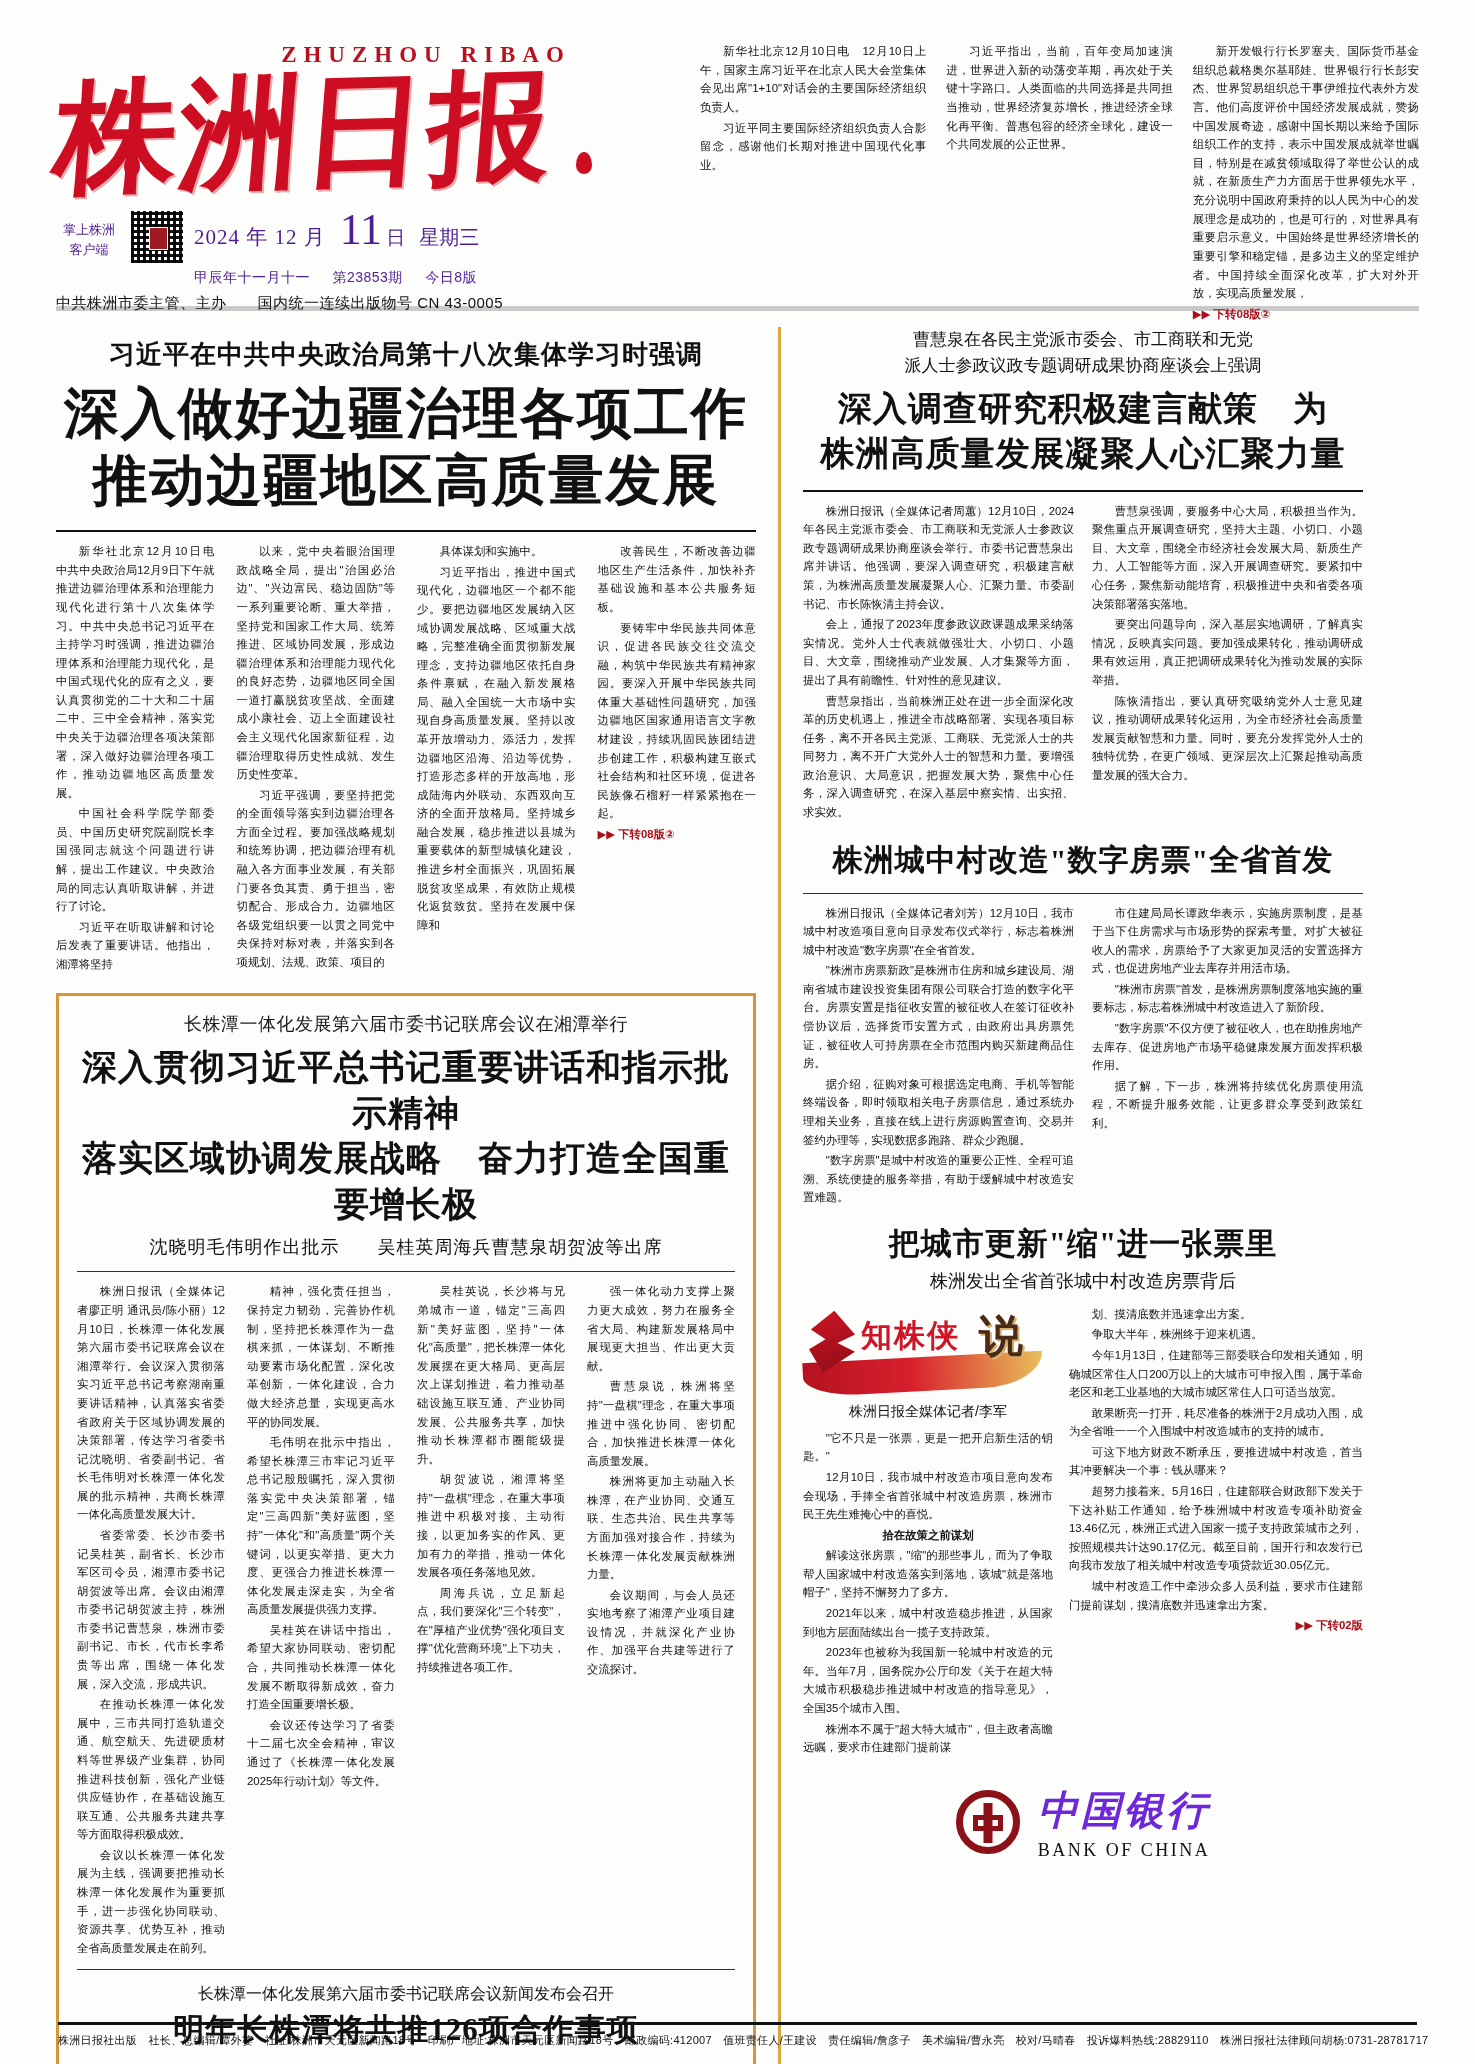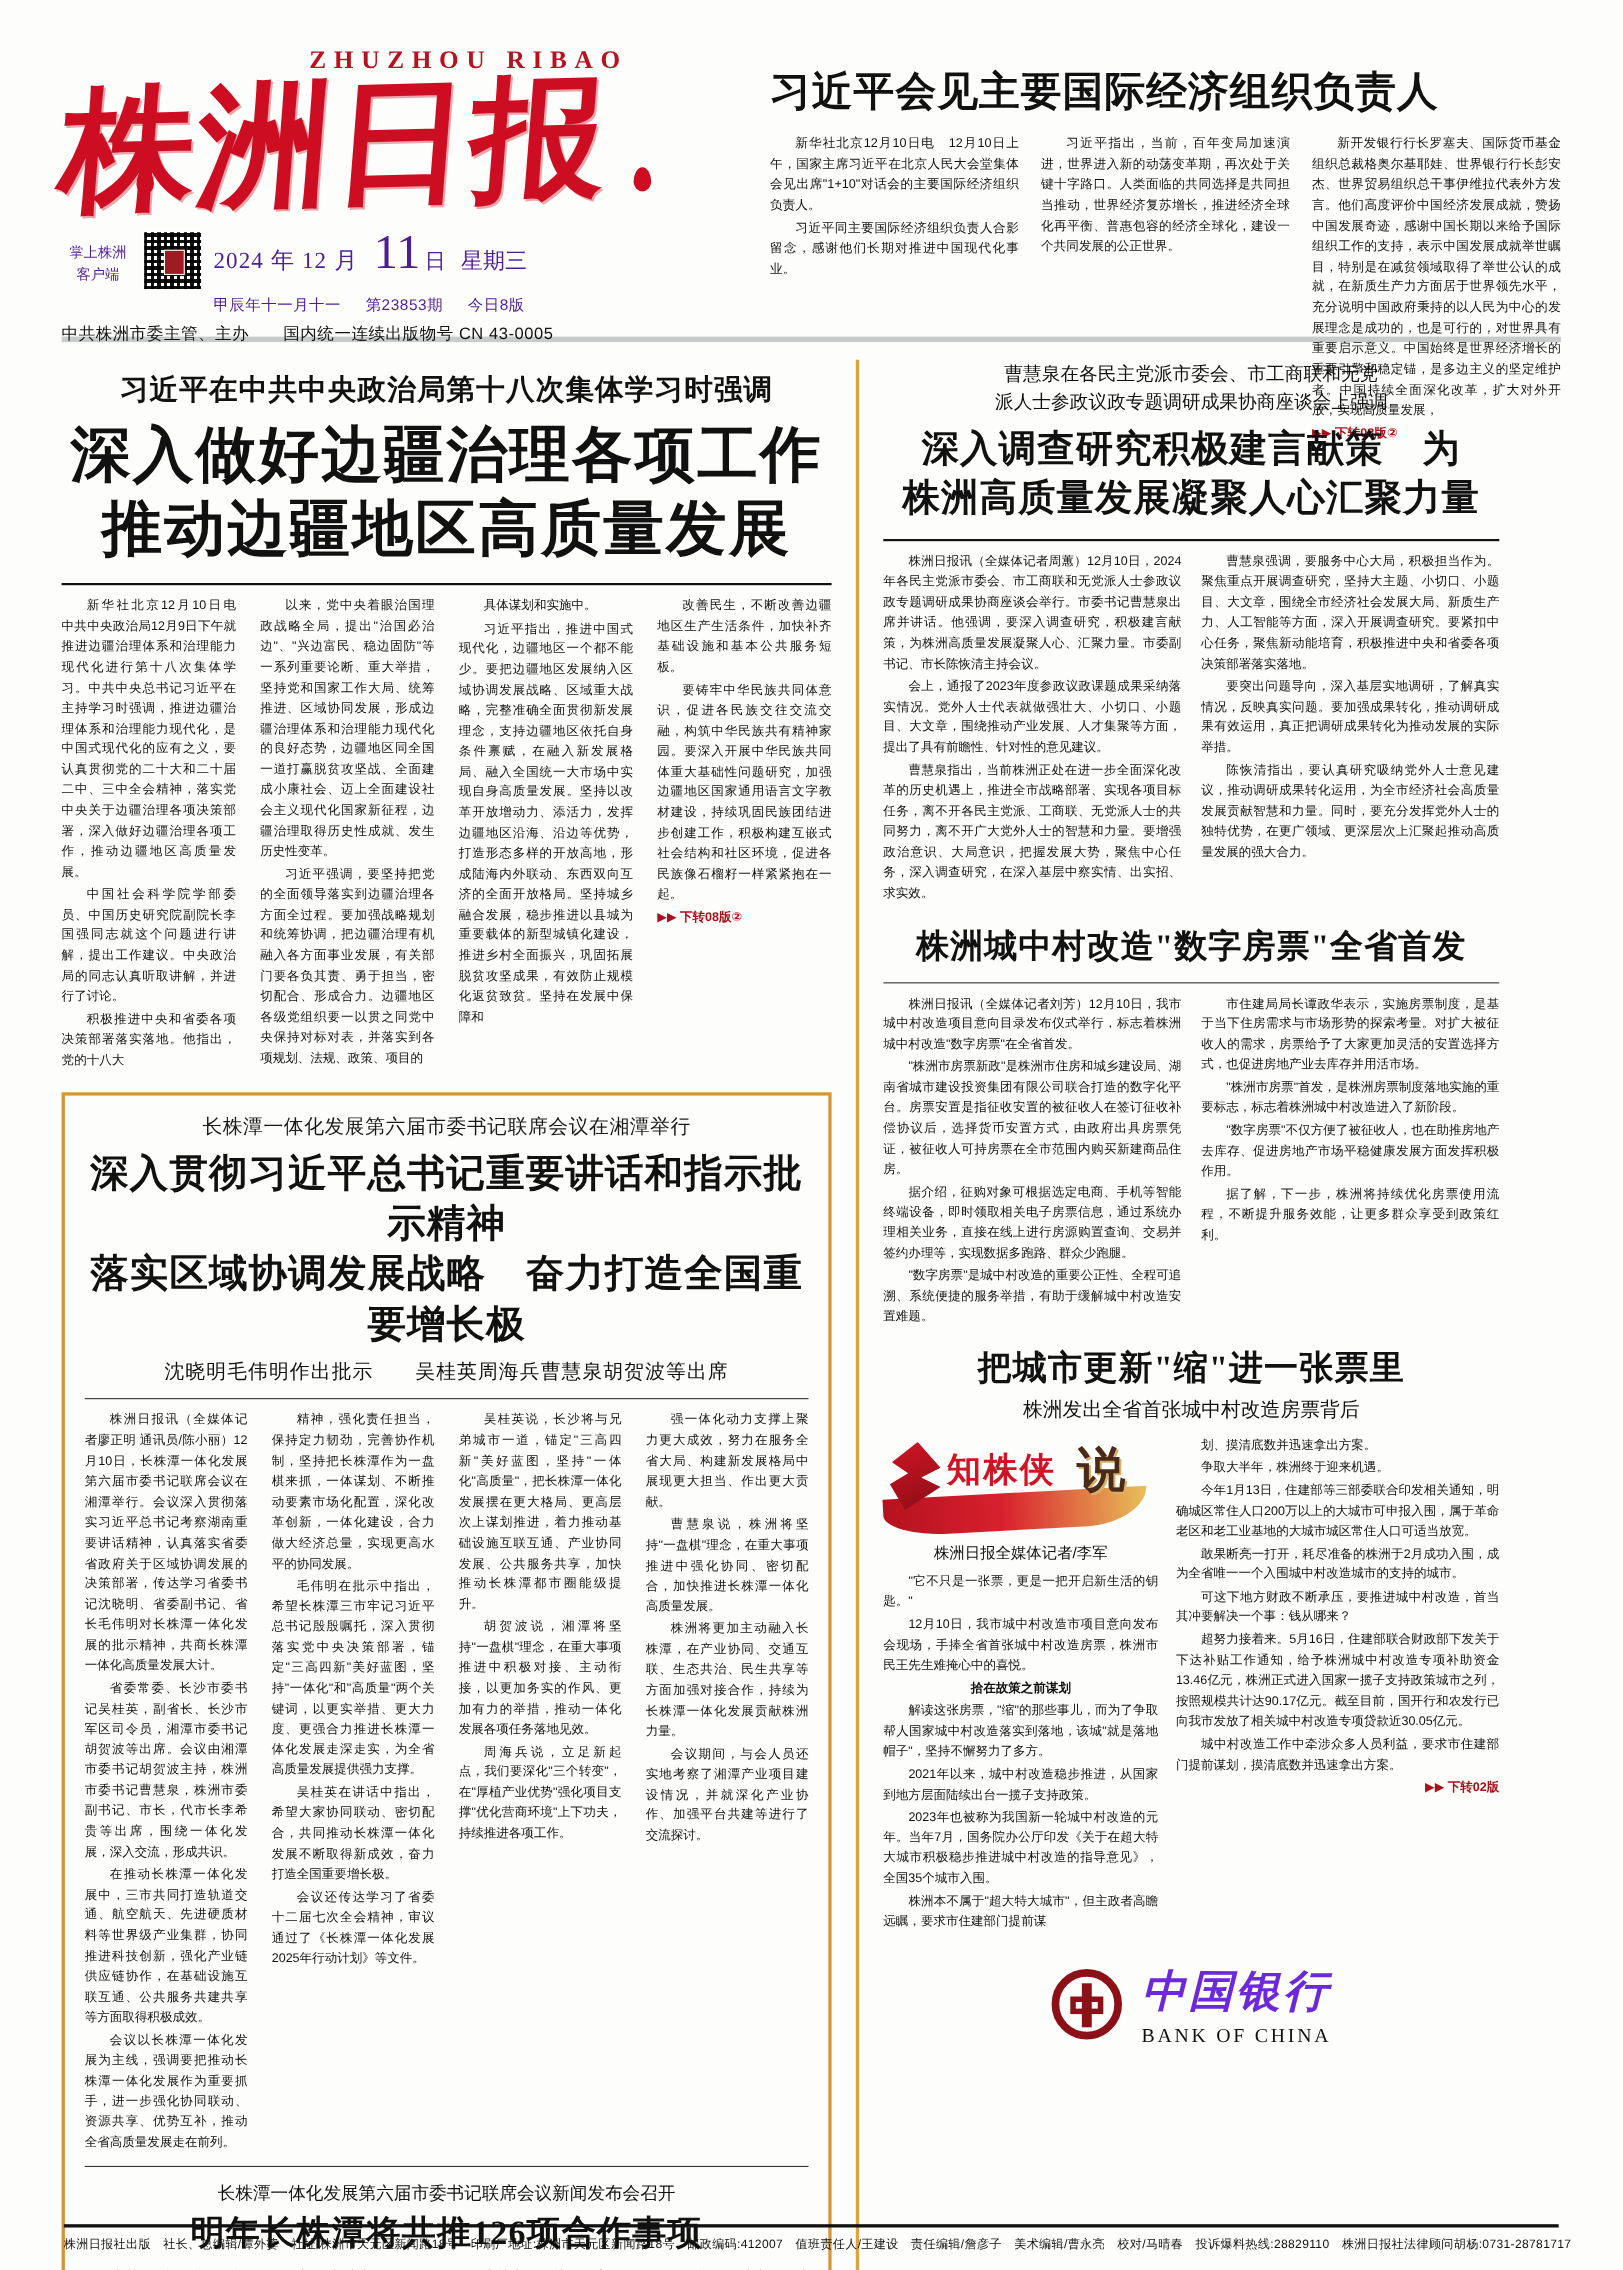--- a/index.html
+++ b/index.html
@@ -158,21 +158,20 @@
             <span>甲辰年十一月十一</span>
             <span>第23853期</span>
             <span>今日8版</span>
           </div>
         </div>
       </div>
       <div class="pub-line">中共株洲市委主管、主办　　国内统一连续出版物号 CN 43-0005</div>
     </div>
 
     <div class="mast-right">
-      <div class="tr-head">习近平会见主要国际经济组织负责人</div>
       <div class="tr-cols">
         <div class="c">
           <p class="ind">新华社北京12月10日电　12月10日上午，国家主席习近平在北京人民大会堂集体会见出席"1+10"对话会的主要国际经济组织负责人。</p>
           <p class="ind">习近平同主要国际经济组织负责人合影留念，感谢他们长期对推进中国现代化事业。</p>
         </div>
         <div class="c">
           <p class="ind">习近平指出，当前，百年变局加速演进，世界进入新的动荡变革期，再次处于关键十字路口。人类面临的共同选择是共同担当推动，世界经济复苏增长，推进经济全球化再平衡、普惠包容的经济全球化，建设一个共同发展的公正世界。</p>
         </div>
         <div class="c">
           <p class="ind">新开发银行行长罗塞夫、国际货币基金组织总裁格奥尔基耶娃、世界银行行长彭安杰、世界贸易组织总干事伊维拉代表外方发言。他们高度评价中国经济发展成就，赞扬中国发展奇迹，感谢中国长期以来给予国际组织工作的支持，表示中国发展成就举世瞩目，特别是在减贫领域取得了举世公认的成就，在新质生产力方面居于世界领先水平，充分说明中国政府秉持的以人民为中心的发展理念是成功的，也是可行的，对世界具有重要启示意义。中国始终是世界经济增长的重要引擎和稳定锚，是多边主义的坚定维护者。中国持续全面深化改革，扩大对外开放，实现高质量发展，</p>
@@ -190,21 +189,21 @@
 
       <div class="kicker">习近平在中共中央政治局第十八次集体学习时强调</div>
       <div class="lead-h1">深入做好边疆治理各项工作</div>
       <div class="lead-h1">推动边疆地区高质量发展</div>
       <hr class="lead-rule">
 
       <div class="text4">
         <div class="c">
           <p class="ind">新华社北京12月10日电　中共中央政治局12月9日下午就推进边疆治理体系和治理能力现代化进行第十八次集体学习。中共中央总书记习近平在主持学习时强调，推进边疆治理体系和治理能力现代化，是中国式现代化的应有之义，要认真贯彻党的二十大和二十届二中、三中全会精神，落实党中央关于边疆治理各项决策部署，深入做好边疆治理各项工作，推动边疆地区高质量发展。</p>
           <p class="ind">中国社会科学院学部委员、中国历史研究院副院长李国强同志就这个问题进行讲解，提出工作建议。中央政治局的同志认真听取讲解，并进行了讨论。</p>
-          <p class="ind">积极推进中央和省委各项决策部署落实落地。他指出，党的十八大</p>
+          <p class="ind">习近平在听取讲解和讨论后发表了重要讲话。他指出，湘潭将坚持</p>
         </div>
         <div class="c">
           <p class="ind">以来，党中央着眼治国理政战略全局，提出"治国必治边"、"兴边富民、稳边固防"等一系列重要论断、重大举措，坚持党和国家工作大局、统筹推进、区域协同发展，形成边疆治理体系和治理能力现代化的良好态势，边疆地区同全国一道打赢脱贫攻坚战、全面建成小康社会、迈上全面建设社会主义现代化国家新征程，边疆治理取得历史性成就、发生历史性变革。</p>
           <p class="ind">习近平强调，要坚持把党的全面领导落实到边疆治理各方面全过程。要加强战略规划和统筹协调，把边疆治理有机融入各方面事业发展，有关部门要各负其责、勇于担当，密切配合、形成合力。边疆地区各级党组织要一以贯之同党中央保持对标对表，并落实到各项规划、法规、政策、项目的</p>
         </div>
         <div class="c">
           <p class="ind">具体谋划和实施中。</p>
           <p class="ind">习近平指出，推进中国式现代化，边疆地区一个都不能少。要把边疆地区发展纳入区域协调发展战略、区域重大战略，完整准确全面贯彻新发展理念，支持边疆地区依托自身条件禀赋，在融入新发展格局、融入全国统一大市场中实现自身高质量发展。坚持以改革开放增动力、添活力，发挥边疆地区沿海、沿边等优势，打造形态多样的开放高地，形成陆海内外联动、东西双向互济的全面开放格局。坚持城乡融合发展，稳步推进以县城为重要载体的新型城镇化建设，推进乡村全面振兴，巩固拓展脱贫攻坚成果，有效防止规模化返贫致贫。坚持在发展中保障和</p>
         </div>
         <div class="c">

